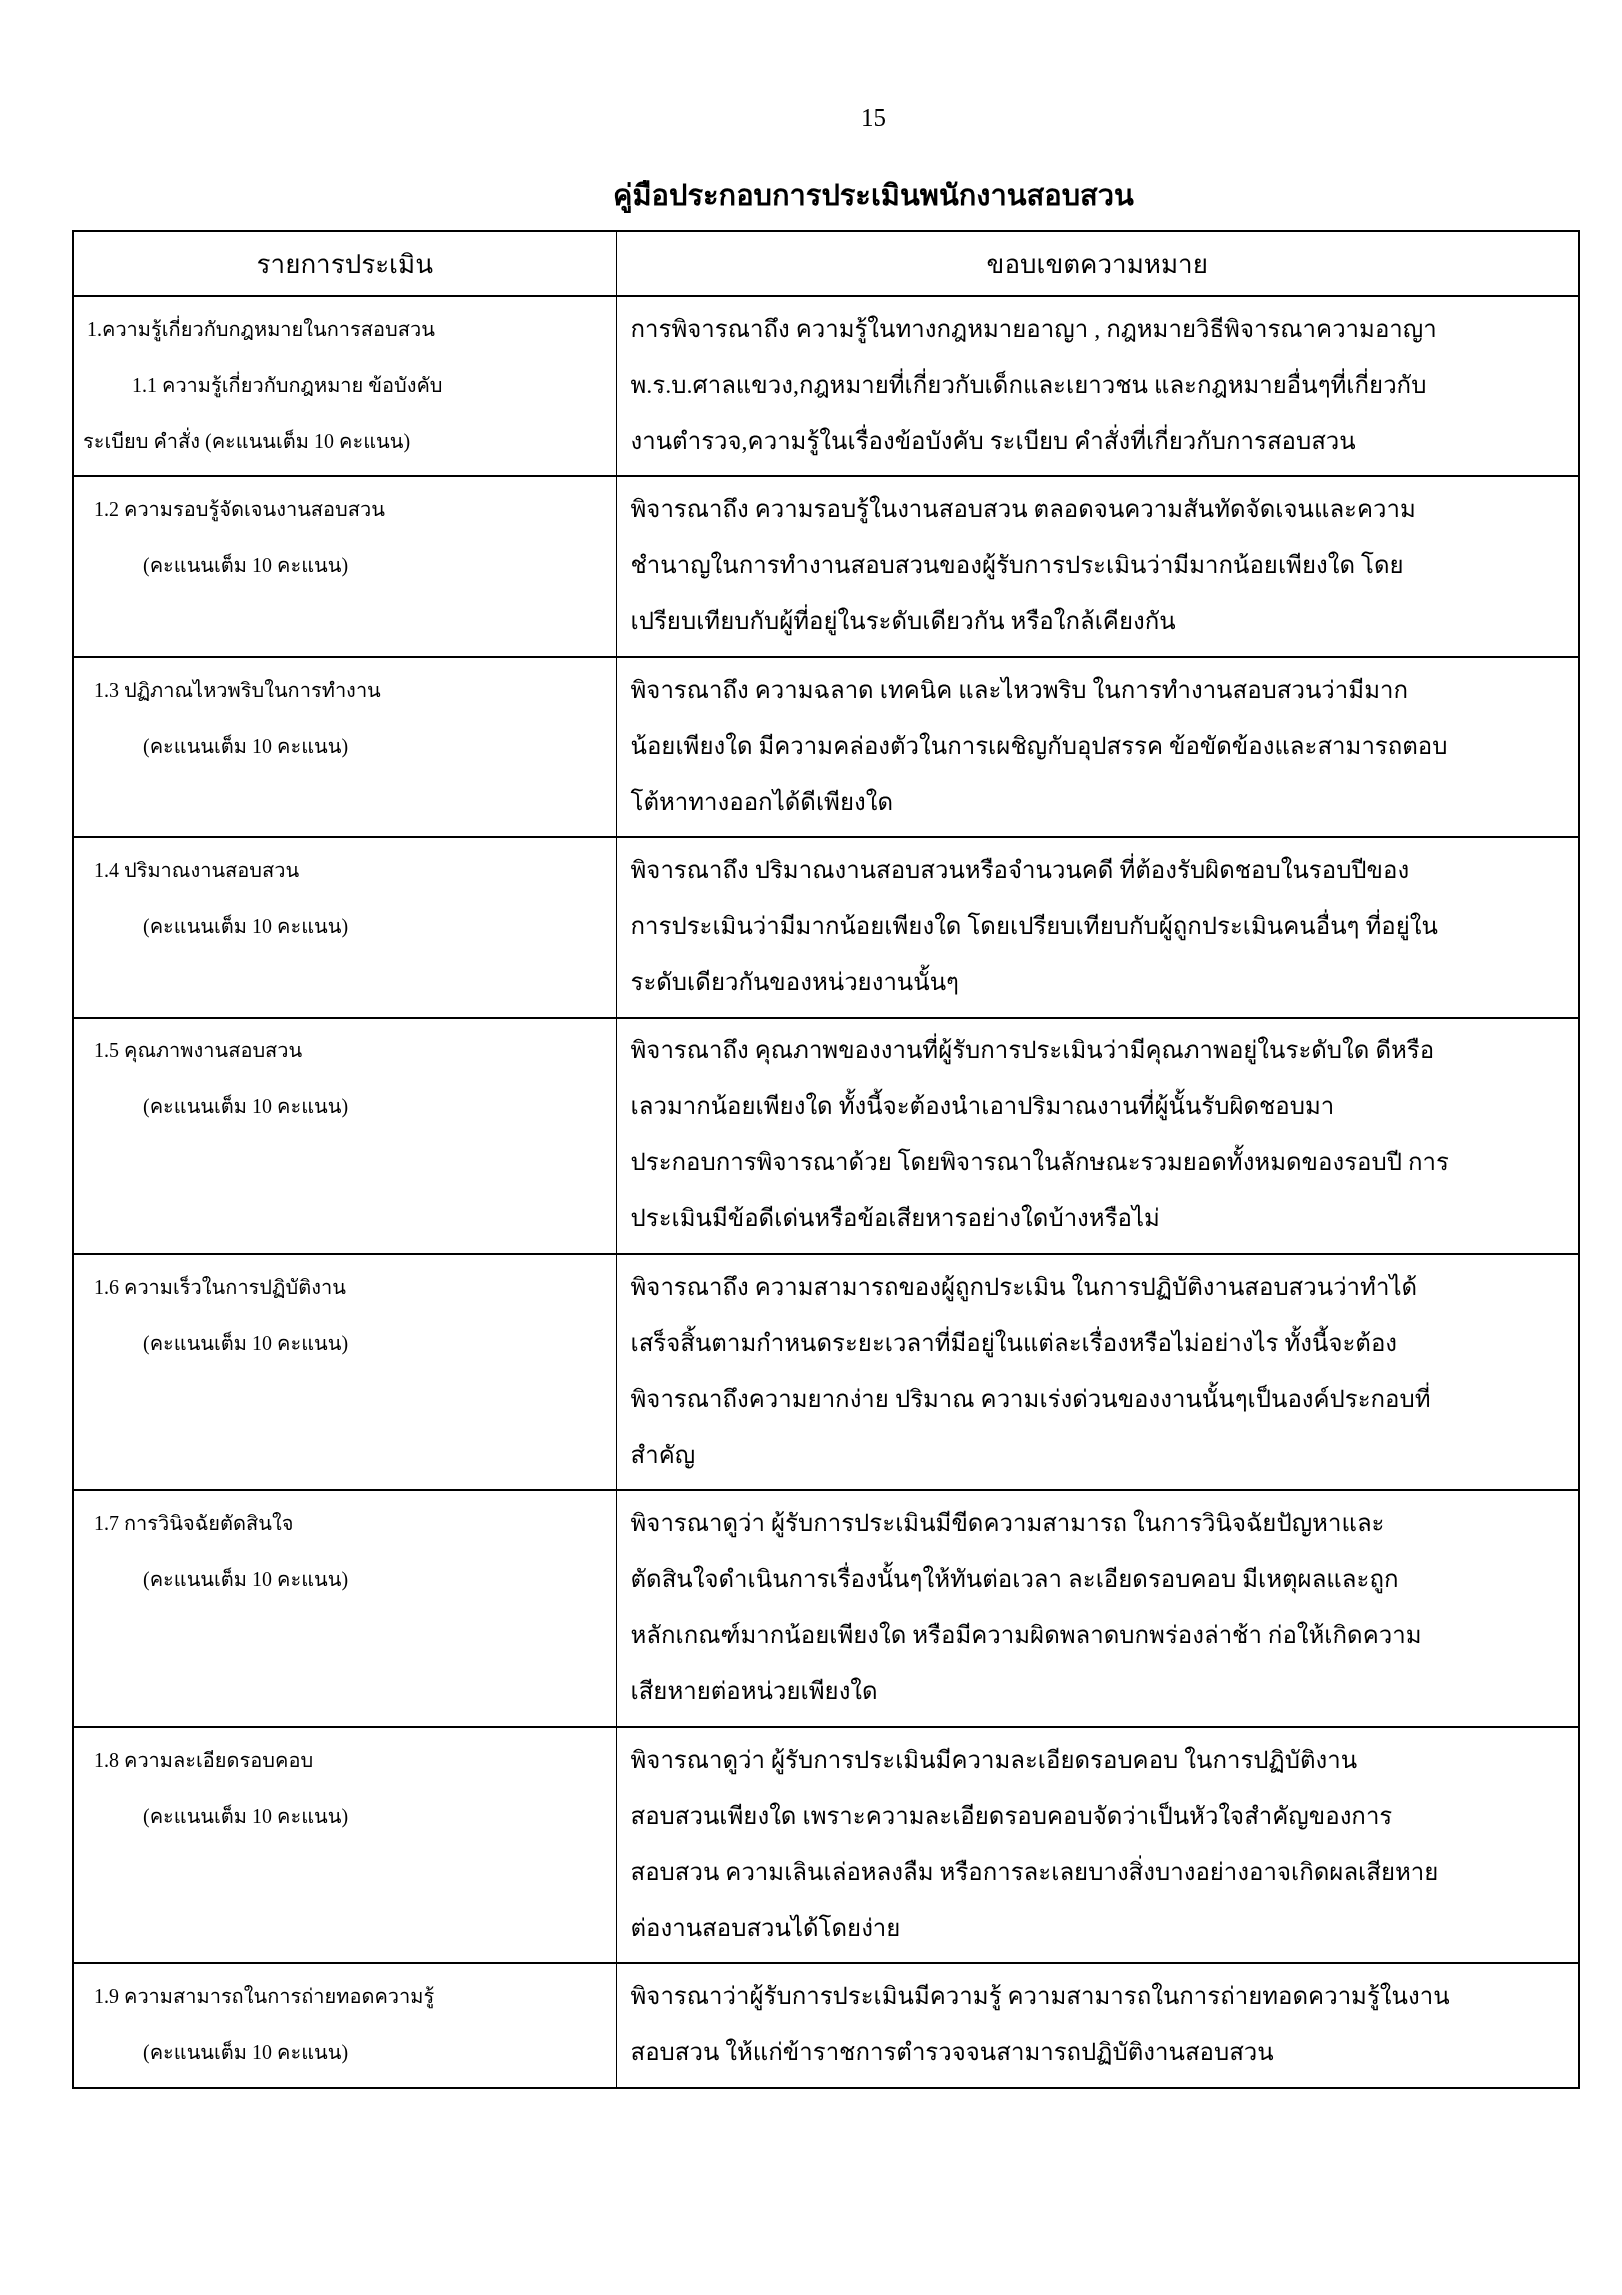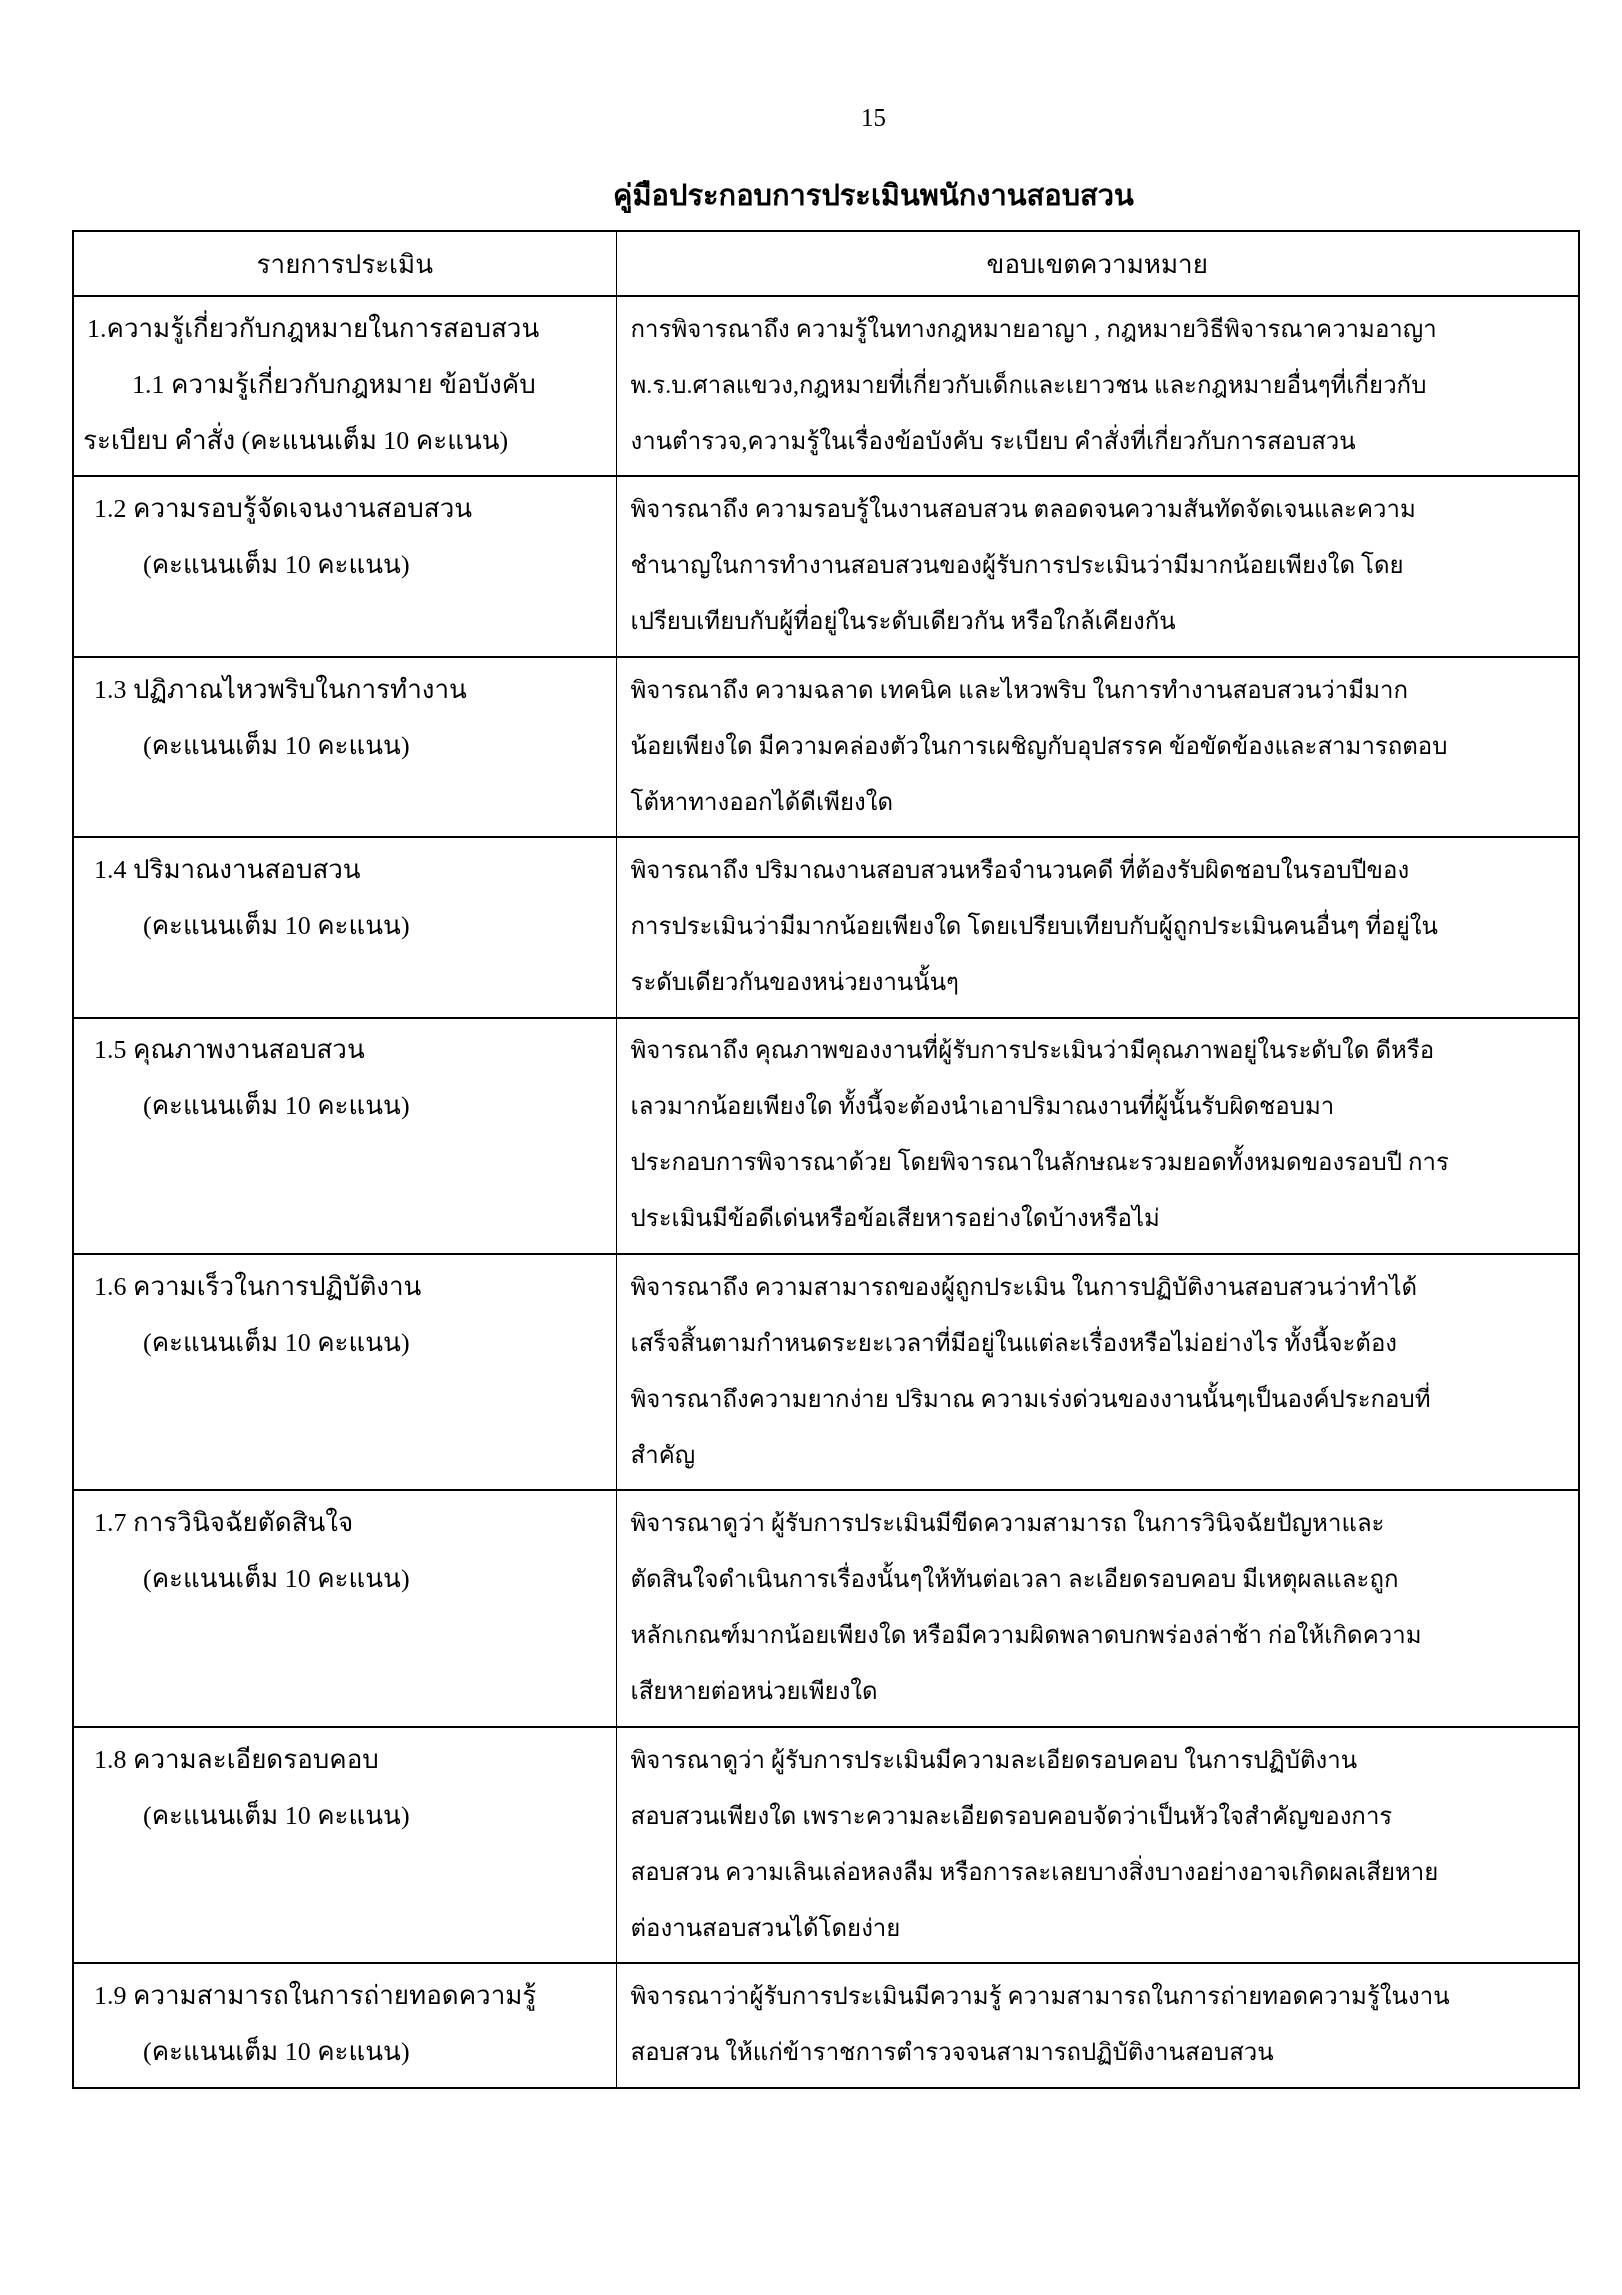--- a/index.html
+++ b/index.html
@@ -27,21 +27,21 @@
   th{
     border:1.3px solid #000;border-bottom:2px solid #000;
     height:63px;font-size:26px;font-weight:normal;
     text-align:center;vertical-align:middle;padding:0;
   }
   td{
     border:1.3px solid #000;border-top:2.6px solid #000;
     vertical-align:top;padding:3.9px 0 6.5px 0;
   }
   .line{
-    font-size:26px;line-height:56px;white-space:nowrap;
+    font-size:20px;line-height:56px;white-space:nowrap;
   }
   td.scope .line{padding-left:14px;font-size:24px;}
   .ln-label{padding-left:12px;margin-left:8px;}
   .ln-score{padding-left:69px;}
   .ln-r1a{padding-left:13px;}
   .ln-r1b{padding-left:58px;}
   .ln-r1c{padding-left:9px;}
 </style>
 </head>
 <body>

